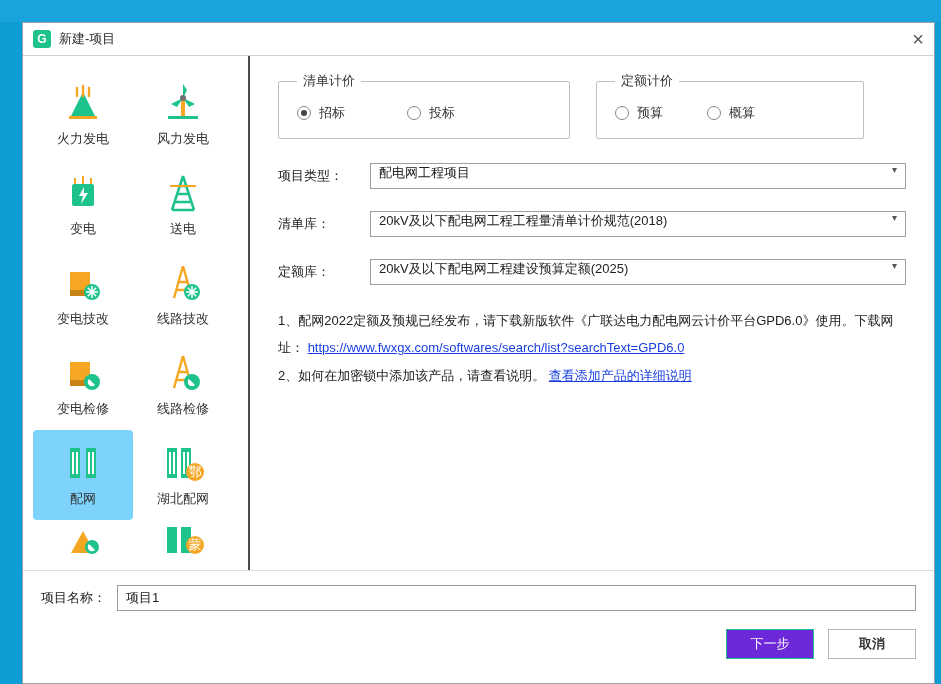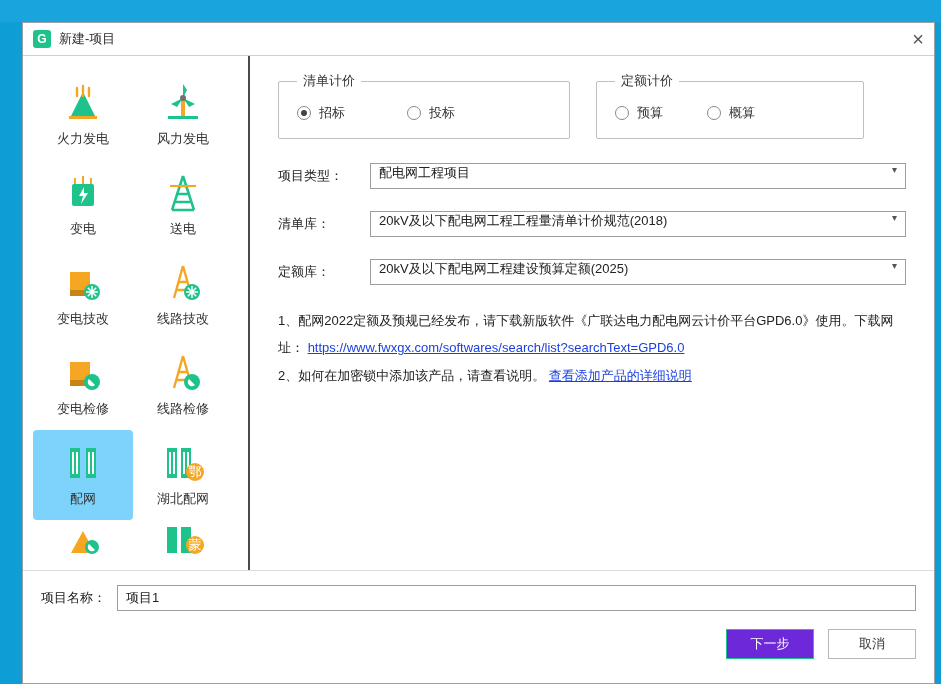--- a/index.html
+++ b/index.html
@@ -33,21 +33,21 @@
 .tips-head{color:#222;font-weight:bold;margin:28px 0 14px 0;}
 .tip-line{color:#222;line-height:2.1;}
 .tip-line a{color:#1a3fe0;text-decoration:underline;}
 .footer{border-top:1px solid #dcdcdc;padding:14px 0 10px 0;}
 .name-row{display:flex;align-items:center;padding:0 18px 18px 18px;}
 .name-row .nlabel{width:76px;color:#222;}
 .name-row input{flex:1;height:26px;border:1px solid #9e9e9e;padding:8px 8px;font-size:13px;color:#222;}
 .btn-row{display:flex;justify-content:flex-end;gap:14px;padding:0 18px 14px 0;}
 .btn{min-width:88px;height:30px;display:flex;align-items:center;justify-content:center;border:1px solid #b7b7b7;cursor:pointer;user-select:none;}
 .btn.primary{background:#6d28d9;border-color:#1ec28b;color:#fff;}
-.btn.secondary{background:#fff;color:#333;}
+.btn.secondary{background:#fff;color:#333;font-weight:bold;}
 </style>
 </head>
 <body>
 
 <div class="backdrop-bar"></div>
 
 <div class="dialog">
 
   <div class="titlebar">
     <div class="logo">G</div>

